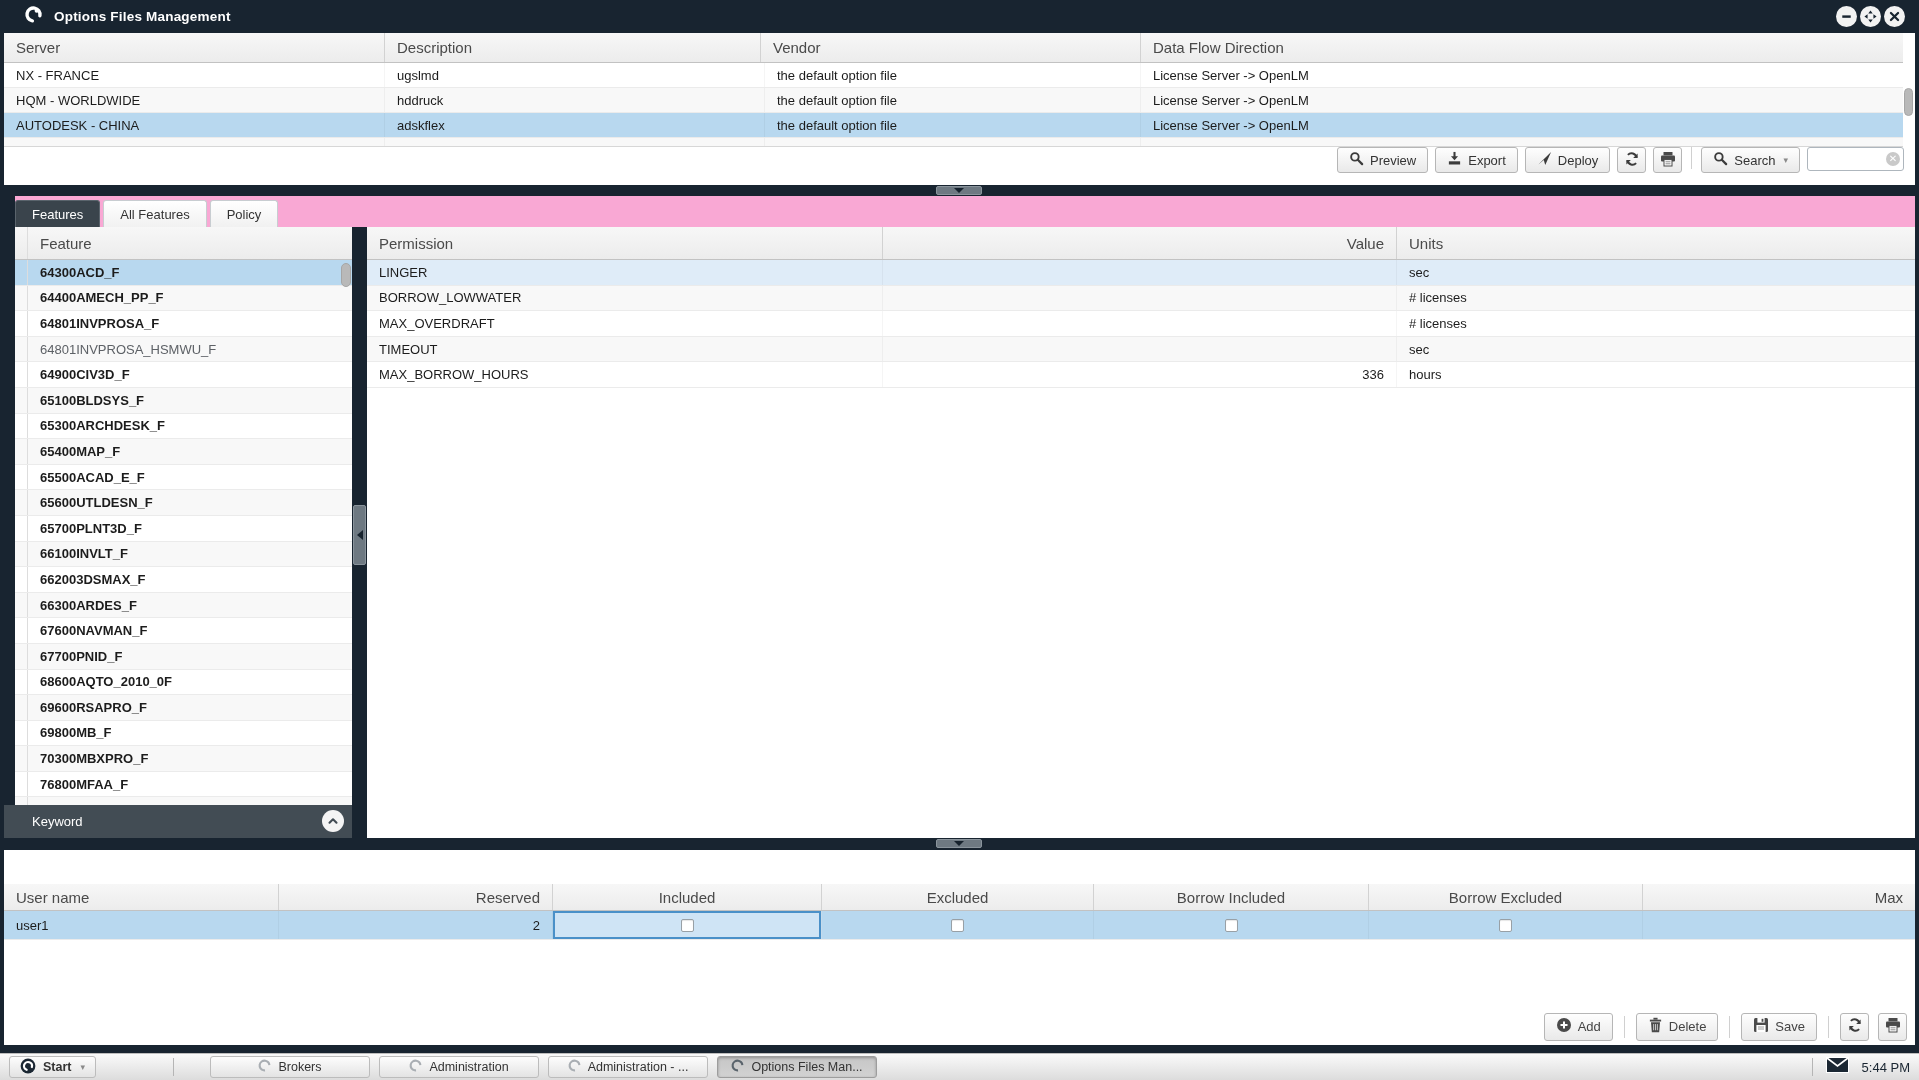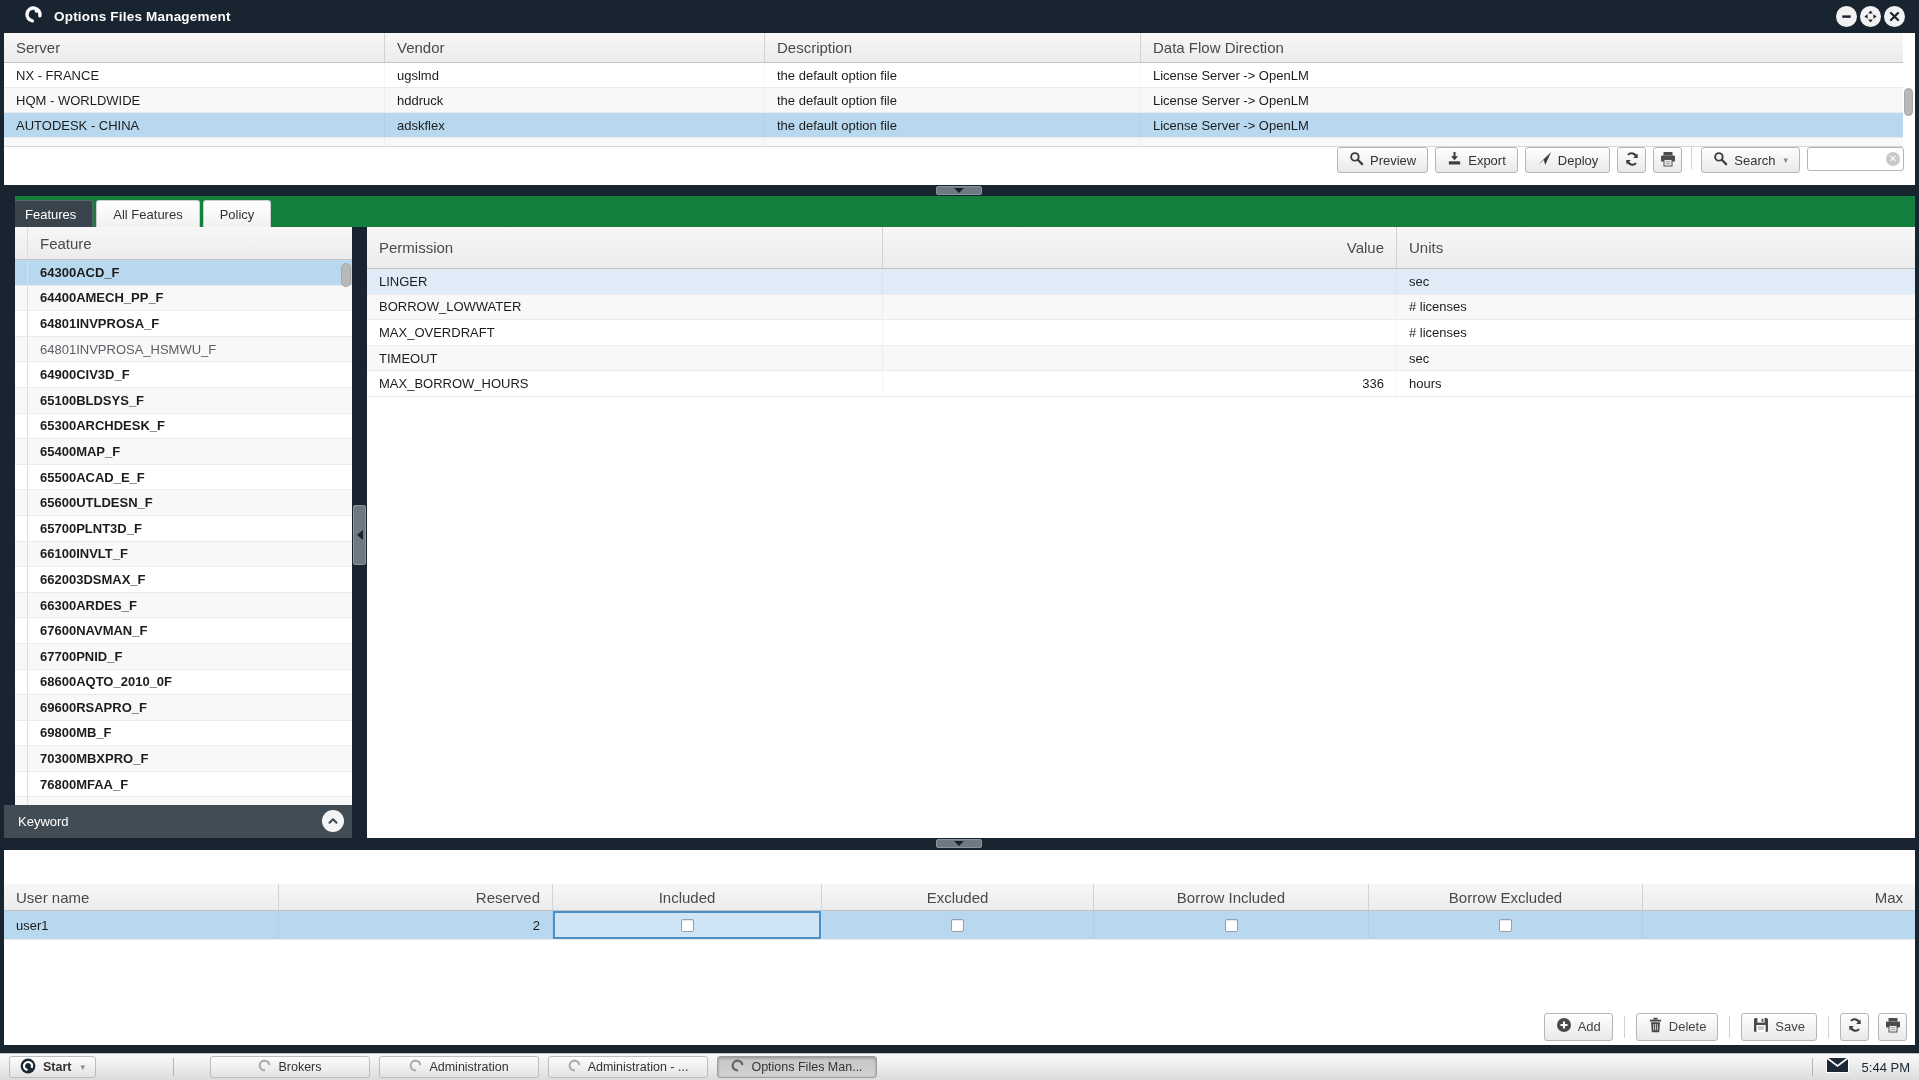--- a/index.html
+++ b/index.html
@@ -43,39 +43,39 @@
 
   
   .hsplit{position:absolute;left:0;width:1919px;background:#182430}
   .hgrip{position:absolute;left:936px;top:1px;width:46px;height:9px;background:#6e7982;border:1px solid #8a949c;border-radius:2px;display:flex;align-items:center;justify-content:center;cursor:row-resize}
   .tri-down{width:0;height:0;border-left:5px solid transparent;border-right:5px solid transparent;border-top:5px solid #16222d}
   .vsplit{position:absolute;left:352px;top:227px;width:15px;height:611px;background:#182430}
   .vgrip{position:absolute;left:1px;top:278px;width:13px;height:60px;background:#6e7982;border:1px solid #8a949c;border-radius:2px;display:flex;align-items:center;justify-content:center;cursor:col-resize}
   .tri-left{width:0;height:0;border-top:5px solid transparent;border-bottom:5px solid transparent;border-right:6px solid #16222d}
 
   
-  .tabbar{position:absolute;left:0;width:1919px;background:#15803d;display:flex;align-items:flex-end;padding-left:8px;gap:3px}
+  .tabbar{position:absolute;left:0;width:1919px;background:#f9a8d4;display:flex;align-items:flex-end;padding-left:15px;gap:3px}
   .tab{height:27px;display:flex;align-items:center;padding:0 16px;background:linear-gradient(#ffffff,#f1f1f1);border:1px solid #c8cdd1;border-bottom:none;border-radius:3px 3px 0 0;font-size:13px;color:#333;cursor:pointer;white-space:nowrap}
   .tab.active{background:#3a444c;border-color:#5a646c;color:#fff}
 
   
   .mid-chrome{position:absolute;left:0;top:196px;width:15px;height:642px;background:#182430}
   .feature-panel{position:absolute;left:15px;top:227px;width:337px;height:611px;background:#fff}
   .feature-panel .hrow{height:33px}
   .fgut{width:13px;flex:none;border-right:1px solid #ddd;padding:0}
   .flist{height:545px;overflow:hidden}
   .flist .trow{height:25.6px;flex:none;cursor:pointer}
   .fname{border-right:none;font-weight:bold;flex:1}
   .trow.muted .fname{font-weight:normal;color:#5d6166}
-  .keyword-bar{position:absolute;left:4px;top:805px;width:348px;height:33px;background:#424c54;display:flex;align-items:center;padding:0 14px;color:#fff;font-size:13px}
+  .keyword-bar{position:absolute;left:4px;top:805px;width:348px;height:33px;background:#424c54;display:flex;align-items:center;padding:0 28px;color:#fff;font-size:13px}
   .kw-circle{position:absolute;right:8px;top:5px;width:22px;height:22px;border-radius:50%;background:#f4f4f4;display:flex;align-items:center;justify-content:center;cursor:pointer}
 
   
   .perm-panel{position:absolute;left:367px;top:227px;width:1548px;height:611px;background:#fff}
-  .perm-panel .hrow{height:42px}
+  .perm-panel .hrow{height:33px}
   .prows .trow{height:25.6px;flex:none}
   .pm0{width:516px}.pm1{width:514px}.pm2{flex:1;border-right:none}
 
   
   .bottom{position:absolute;left:0;top:850px;width:1919px;height:195px;background:#fff}
   .users-table{position:absolute;left:4px;top:34px;width:1911px}
   .users-table .hrow{height:27px}
   .users-table .trow{height:29px}
   .us0{width:275px}.us1{width:274px}.us2{width:269px}.us3{width:272px}.us4{width:275px}.us5{width:274px}.us6{flex:1;border-right:none}
   .cbcell{position:relative}
@@ -127,22 +127,22 @@
           <svg width="15" height="15" viewBox="0 0 16 16">
             <path d="M4.2 4.2l7.6 7.6M11.8 4.2l-7.6 7.6" stroke="#182430" stroke-width="2.4" stroke-linecap="round"></path>
           </svg>
         </span>
     </span>
   </div>
 
   <div class="top-table">
     <div class="hrow">
         <div class="hcell sv0">Server</div>
+        <div class="hcell sv2">Description</div>
         <div class="hcell sv1">Vendor</div>
-        <div class="hcell sv2">Description</div>
         <div class="hcell sv3">Data Flow Direction</div>
       </div>
     <div class="srows">
         <div class="trow">
           <div class="tc sv0">NX - FRANCE</div>
           <div class="tc sv1">ugslmd</div>
           <div class="tc sv2">the default option file</div>
           <div class="tc sv3">License Server -&gt; OpenLM</div>
         </div>
         <div class="trow alt">

